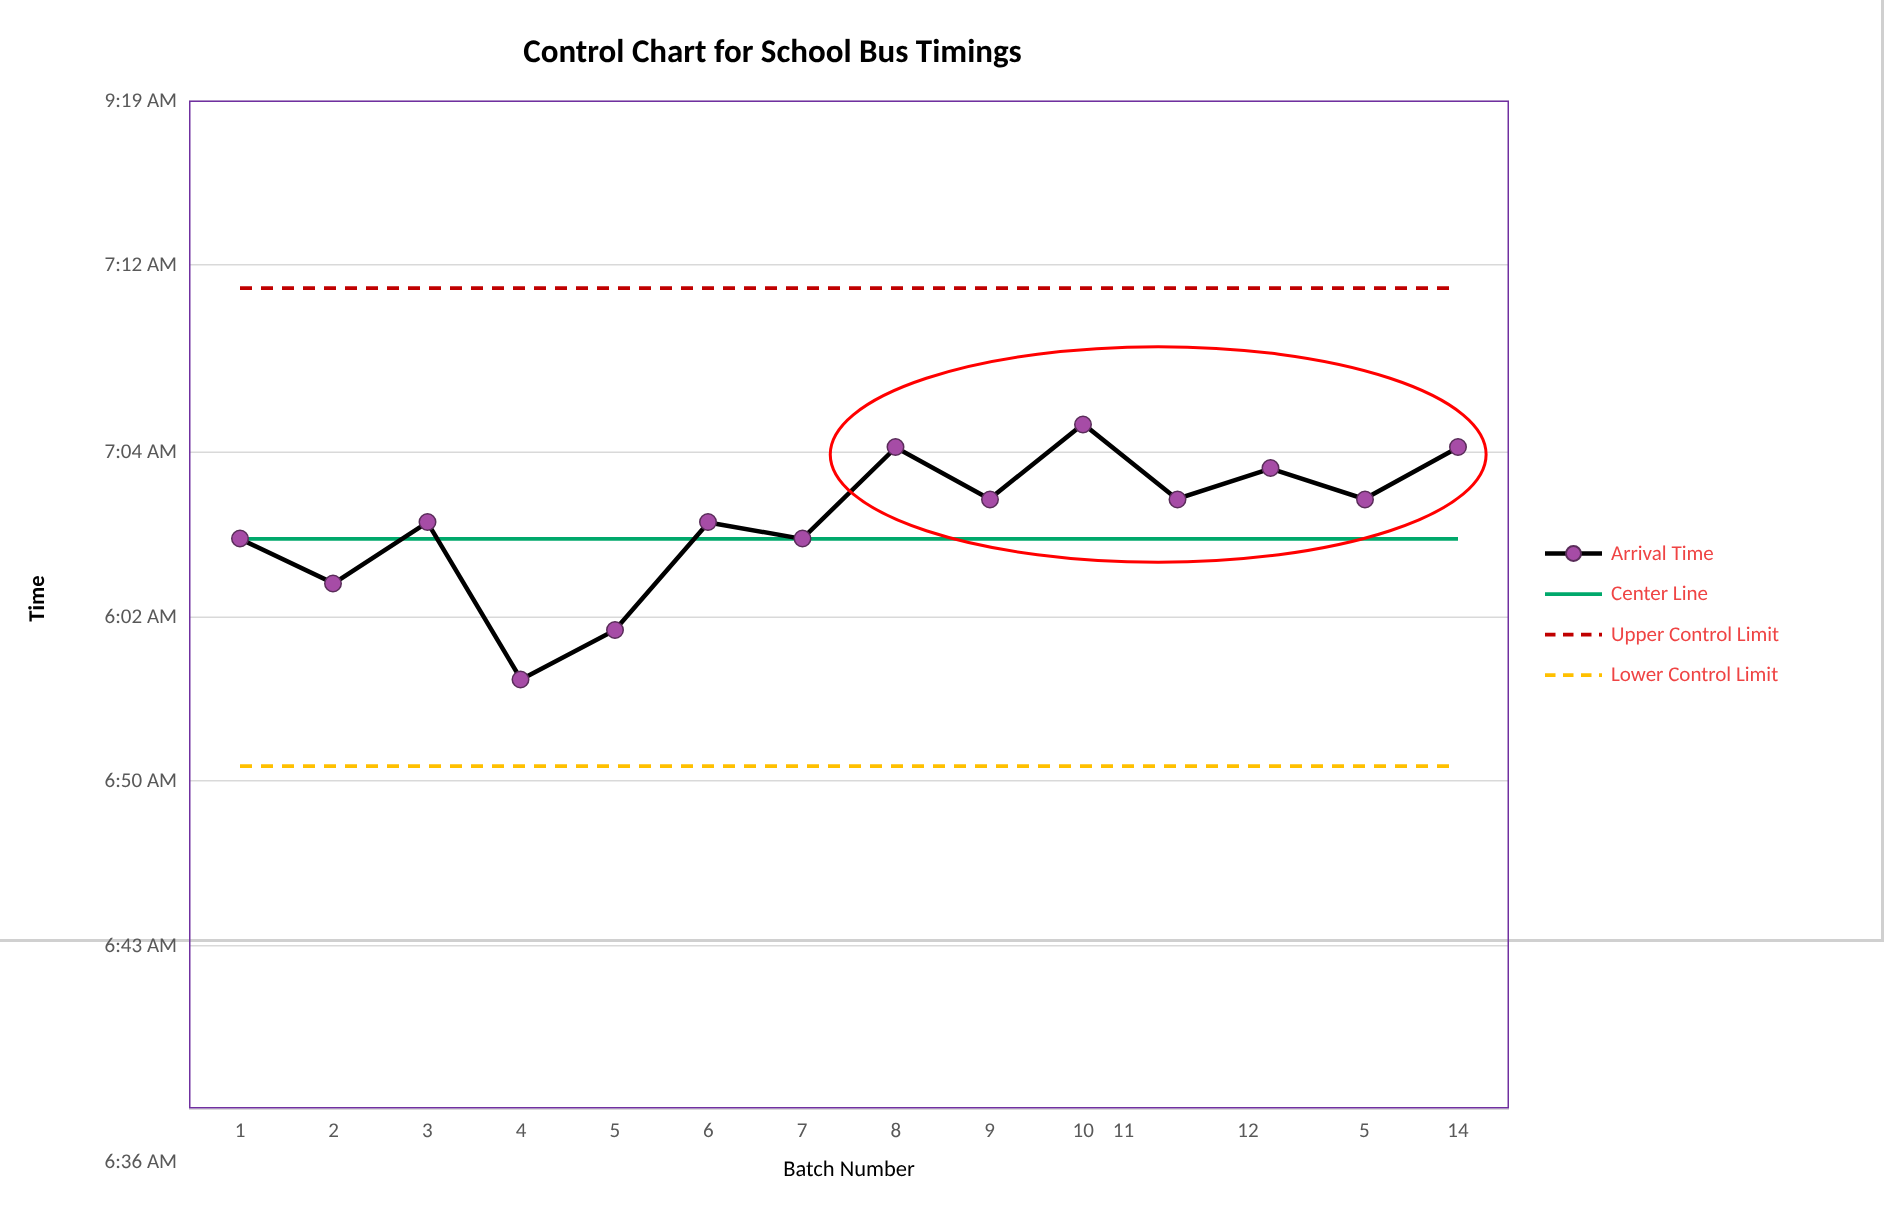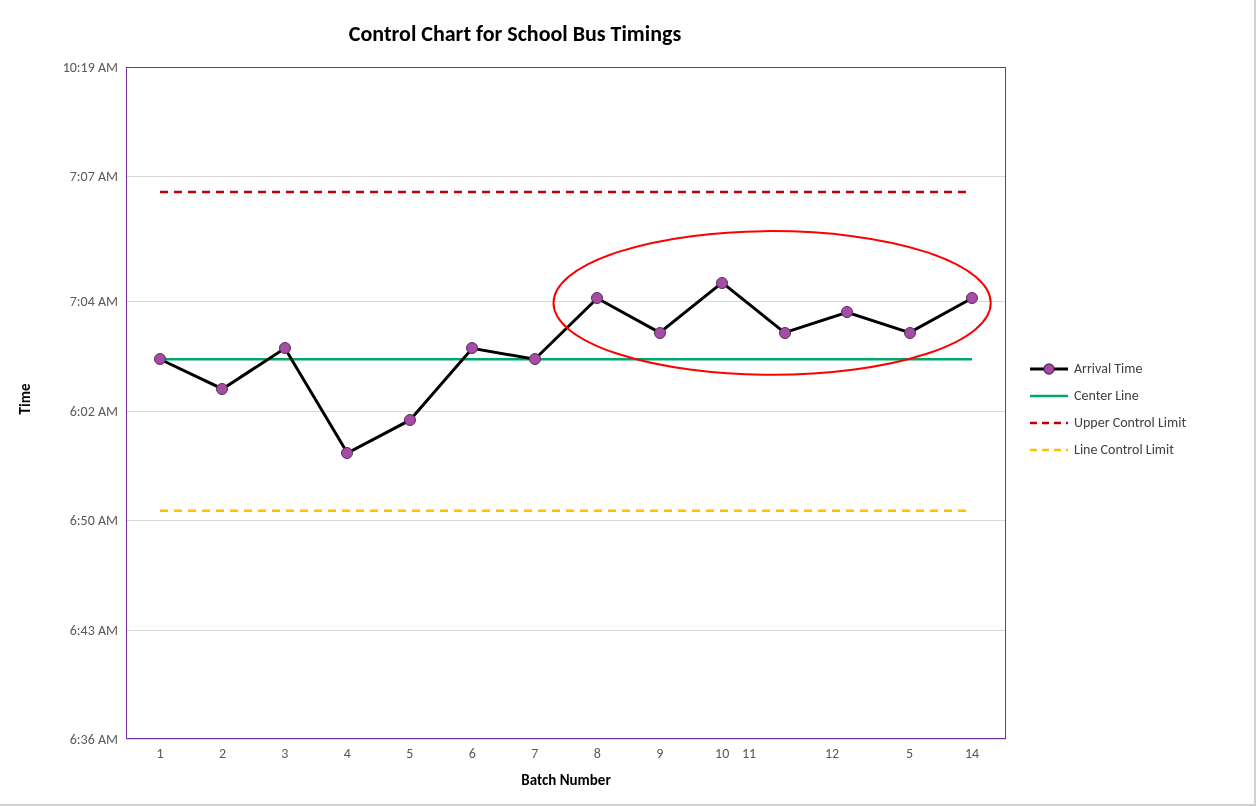--- a/index.html
+++ b/index.html
@@ -7,21 +7,21 @@
     padding: 0;
     width: 1256px;
     height: 806px;
     background: #ffffff;
     font-family: "Calibri", "Segoe UI", Arial, sans-serif;
     color: #595959;
   }
   .outer {
     position: relative;
     width: 1256px;
-    height: 806px;
+    height: 628px;
     box-sizing: border-box;
     border-right: 2px solid #d0d0d0;
     border-bottom: 2px solid #d0d0d0;
   }
   .title {
     position: absolute;
     top: 20px;
     left: 0;
     width: 1030px;
     text-align: center;
@@ -70,21 +70,21 @@
     position: absolute;
     transform: rotate(-90deg);
     transform-origin: center;
     font-size: 15px;
     font-weight: bold;
     color: #000;
   }
   .x-axis-title {
     position: absolute;
     font-size: 15px;
-    font-weight: bold;
+    font-weight: normal;
     color: #000;
     transform: translateX(-50%);
   }
   svg.lines {
     position: absolute;
     left: 0;
     top: 0;
     width: 100%;
     height: 100%;
     overflow: visible;
@@ -100,21 +100,21 @@
     transform: translate(-50%, -50%);
     z-index: 10;
     box-sizing: border-box;
   }
   .legend {
     position: absolute;
     left: 1030px;
     top: 350px;
     width: 210px;
     font-size: 14px;
-    color: #404040;
+    color: #ef4444;
   }
   .legend-item {
     display: flex;
     align-items: center;
     margin: 10px 0;
   }
   .legend-swatch {
     width: 38px;
     height: 16px;
     margin-right: 6px;
@@ -143,33 +143,33 @@
 
   <div class="plot-area" id="plot-area" style="left: 126px; top: 67px; width: 880px; height: 672px;">
     <svg class="lines" id="svg-layer">
         <line x1="34" y1="292.24186046511613" x2="846" y2="292.24186046511613" stroke="#00A86B" stroke-width="2.5"></line>
         <line x1="34" y1="125.02325581395348" x2="846" y2="125.02325581395348" stroke="#C00000" stroke-width="2.5" stroke-dasharray="8 6"></line>
         <line x1="34" y1="443.8325581395345" x2="846" y2="443.8325581395345" stroke="#FFC000" stroke-width="2.5" stroke-dasharray="8 6"></line>
         <polyline points="34,292.24186046511613 96.46153846153845,321.9348837209306 158.9230769230769,281.30232558139534 221.3846153846154,386.0093023255812 283.8461538461538,353.19069767441897 346.3076923076923,281.30232558139534 408.7692307692308,292.24186046511613 471.2307692307692,231.29302325581415 533.6923076923076,265.6744186046512 596.1538461538462,215.66511627906993 658.6153846153846,265.6744186046512 721.0769230769231,245.35813953488355 783.5384615384615,265.6744186046512 846,231.29302325581415" fill="none" stroke="#000000" stroke-width="3"></polyline>
         <ellipse cx="646.123076923077" cy="235.98139534883708" rx="218.61538461538467" ry="71.88837209302315" fill="none" stroke="#FF0000" stroke-width="2"></ellipse>
       </svg>
   <div class="gridline" style="top: 672px;"></div>
-      <div class="y-tick" style="top: 672px; margin-left: 34px;">6:36 AM</div>
+      <div class="y-tick" style="top: 707px; margin-left: 34px;">6:36 AM</div>
       <div class="gridline" style="top: 562.605px;"></div>
       <div class="y-tick" style="top: 562.605px;">6:43 AM</div>
       <div class="gridline" style="top: 453.209px;"></div>
       <div class="y-tick" style="top: 453.209px;">6:50 AM</div>
       <div class="gridline" style="top: 343.814px;"></div>
       <div class="y-tick" style="top: 343.814px;">6:02 AM</div>
       <div class="gridline" style="top: 234.419px;"></div>
       <div class="y-tick" style="top: 234.419px;">7:04 AM</div>
       <div class="gridline" style="top: 109.395px;"></div>
-      <div class="y-tick" style="top: 109.395px;">7:07 AM</div>
+      <div class="y-tick" style="top: 109.395px;">7:12 AM</div>
       <div class="gridline" style="top: 0px;"></div>
-      <div class="y-tick" style="top: 0px;">10:19 AM</div>
+      <div class="y-tick" style="top: 0px;">9:19 AM</div>
       <div class="x-tick" style="left: 34px;">1</div>
       <div class="x-tick" style="left: 96.4615px;">2</div>
       <div class="x-tick" style="left: 158.923px;">3</div>
       <div class="x-tick" style="left: 221.385px;">4</div>
       <div class="x-tick" style="left: 283.846px;">5</div>
       <div class="x-tick" style="left: 346.308px;">6</div>
       <div class="x-tick" style="left: 408.769px;">7</div>
       <div class="x-tick" style="left: 471.231px;">8</div>
       <div class="x-tick" style="left: 533.692px;">9</div>
       <div class="x-tick" style="left: 596.154px;">10</div>
@@ -219,17 +219,17 @@
           </svg>
       </span>
       <span>Upper Control Limit</span>
     </div>
     <div class="legend-item">
       <span class="legend-swatch">
         <svg>
             <line x1="0" y1="8" x2="38" y2="8" stroke="#FFC000" stroke-width="2.5" stroke-dasharray="7 5"></line>
           </svg>
       </span>
-      <span>Line Control Limit</span>
+      <span>Lower Control Limit</span>
     </div>
   </div>
 
 </div>
 
 </body></html>

